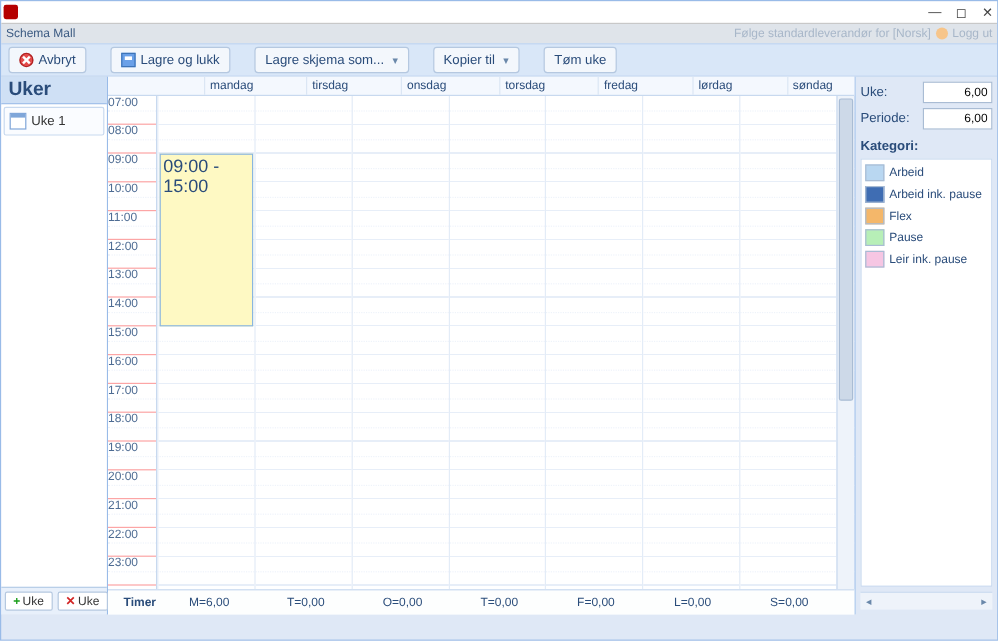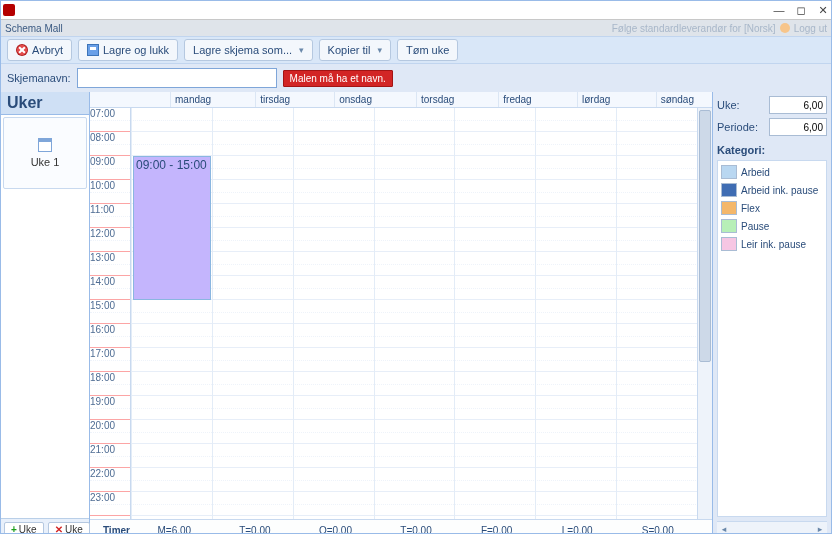--- a/index.html
+++ b/index.html
@@ -5,57 +5,57 @@
   html,body{margin:0;padding:0;font-family:Tahoma,Arial,sans-serif;font-size:11px;color:#333;background:#dfe8f6;}
   .window{width:832px;height:534px;background:#dfe8f6;position:relative;overflow:hidden;border:1px solid #99bbe8;box-sizing:border-box;}
   .titlebar{height:18px;background:#fff;border-bottom:1px solid #c8c8c8;display:flex;align-items:center;justify-content:space-between;padding:0 2px;}
   .titlebar-left{display:flex;align-items:center;gap:3px;}
   .app-icon{width:12px;height:12px;background:#b50000;border-radius:2px;}
   .win-btns{display:flex;gap:10px;align-items:center;}
   .win-btn{width:12px;height:12px;display:flex;align-items:center;justify-content:center;color:#444;}
   .subtitle{height:14px;background:#dfe4ea;color:#3b5a82;font-size:10px;padding:1px 4px;display:flex;align-items:center;justify-content:space-between;}
   .subtitle-right{color:#a8b7c9;font-size:10px;display:flex;align-items:center;gap:4px;}
   .person-icon{width:10px;height:10px;background:#f7c58a;border-radius:50%;display:inline-block;}
-  .toolbar{height:26px;background:#d9e7f8;border-top:1px solid #c1d5ef;border-bottom:1px solid #c1d5ef;display:flex;align-items:center;gap:6px;padding:0 6px;}
+  .toolbar{height:26px;background:#d9e7f8;border-top:1px solid #c1d5ef;border-bottom:1px solid #c1d5ef;display:flex;align-items:center;gap:20px;padding:0 6px;}
   .tbtn{background:#f3f7fc;border:1px solid #b5c8e0;border-radius:3px;height:20px;padding:0 8px;display:flex;align-items:center;gap:4px;font-size:11px;color:#2a4c7a;cursor:pointer;}
   .ic{width:12px;height:12px;display:inline-block;}
   .ic-cancel{background:radial-gradient(circle,#e34b4b 55%,#b12222 60%);border-radius:50%;position:relative;}
   .ic-cancel::before,.ic-cancel::after{content:"";position:absolute;left:2px;top:5px;width:8px;height:2px;background:#fff;}
   .ic-cancel::before{transform:rotate(45deg);}
   .ic-cancel::after{transform:rotate(-45deg);}
   .ic-save{background:#6aa0e8;border:1px solid #3d74b8;box-sizing:border-box;position:relative;}
   .ic-save::after{content:"";position:absolute;left:2px;top:2px;width:6px;height:3px;background:#fff;}
   .chev{font-size:9px;color:#6a88aa;margin-left:3px;}
   .name-row{display:flex;align-items:center;gap:6px;padding:4px 6px;}
   .name-label{color:#2a4c7a;}
   .name-input{width:190px;height:18px;border:1px solid #7fa6d9;background:#fff;padding:0 4px;}
   .err{background:#d22525;color:#fff;border:1px solid #a31414;font-size:10px;padding:2px 6px;border-radius:1px;}
   .main{display:flex;height:calc(100% - 18px - 14px - 26px - 26px);}
   .left-panel{width:88px;border-right:1px solid #99bbe8;background:#dfe8f6;display:flex;flex-direction:column;}
   .panel-hdr{background:#cfe0f5;color:#2a4c7a;font-weight:bold;font-size:16px;padding:2px 6px;border-bottom:1px solid #99bbe8;}
   .uker-body{flex:1;background:#fff;border:0;}
-  .uke-item{display:flex;align-items:center;gap:4px;padding:20px;border:1px solid #c8d9ef;margin:2px;border-radius:2px;background:#fafcff;flex-direction:column;}
+  .uke-item{display:flex;align-items:center;gap:4px;padding:4px;border:1px solid #c8d9ef;margin:2px;border-radius:2px;background:#fafcff;}
   .cal-ic{width:12px;height:12px;background:#fff;border:1px solid #7fa6d9;position:relative;}
   .cal-ic::before{content:"";position:absolute;top:0;left:0;right:0;height:3px;background:#7fa6d9;}
   .uker-foot{display:flex;gap:4px;padding:3px;border-top:1px solid #b9cfe8;background:#e8f0fb;}
   .mini-btn{flex:0;background:#fff;border:1px solid #b5c8e0;border-radius:2px;font-size:10px;padding:1px 6px;display:flex;align-items:center;gap:2px;cursor:pointer;}
   .plus{color:#1a9e1a;font-weight:bold;}
   .x{color:#d22525;font-weight:bold;}
   .center{flex:1;display:flex;flex-direction:column;background:#fff;border-right:1px solid #99bbe8;position:relative;}
   .cal-head{display:flex;border-bottom:1px solid #c8d9ef;background:#f4f8fe;color:#2a4c7a;}
   .timecol{width:40px;}
   .daycol{flex:1;border-left:1px solid #dbe6f4;padding:2px 4px;font-size:10px;margin-left:40px;}
   .cal-body{flex:1;overflow:hidden;position:relative;display:flex;}
   .time-gutter{width:40px;border-right:1px solid #c8d9ef;}
   .hour-row{height:24px;border-bottom:1px solid #fca5a5;font-size:10px;color:#4e6c93;text-align:left;padding-right:4px;box-sizing:border-box;position:relative;}
   .hour-row::after{content:"";position:absolute;left:0;right:-660px;top:50%;border-bottom:1px dotted #eef3fa;}
   .days-grid{flex:1;display:flex;position:relative;}
   .day-lane{flex:1;border-left:1px solid #e3ecf7;position:relative;}
   .day-lane::before{content:"";position:absolute;inset:0;background:repeating-linear-gradient(to bottom,transparent 0,transparent 23px,#e7eef8 23px,#e7eef8 24px);}
-  .event{position:absolute;left:1px;right:1px;background:#c4b5fd;border:1px solid #8ab6e0;font-size:12px;color:#2a4c7a;padding:1px 2px;box-sizing:border-box;}
+  .event{position:absolute;left:1px;right:1px;background:#fef9c3;border:1px solid #8ab6e0;font-size:15px;color:#2a4c7a;padding:1px 2px;box-sizing:border-box;}
   .vscroll{width:14px;background:#eef3fa;border-left:1px solid #c8d9ef;position:relative;}
   .vthumb{position:absolute;left:1px;right:1px;background:#cdd9e8;border:1px solid #a9bcd4;border-radius:2px;}
   .footer{height:20px;border-top:1px solid #c8d9ef;display:flex;align-items:center;font-size:10px;color:#2a4c7a;background:#fdfefe;}
   .footer .lbl{width:40px;text-align:right;padding-right:4px;font-weight:bold;}
   .footer .fcell{flex:1;text-align:center;}
   .right-panel{width:110px;background:#dfe8f6;display:flex;flex-direction:column;padding:4px;gap:4px;}
   .rp-row{display:flex;align-items:center;justify-content:space-between;gap:4px;}
   .rp-row label{color:#2a4c7a;}
   .rp-row input{width:50px;height:16px;border:1px solid #a9bcd4;text-align:right;padding:0 3px;font-size:10px;}
   .rp-hdr{color:#2a4c7a;font-weight:bold;margin-top:4px;}
@@ -105,25 +105,20 @@
     </div>
     <div class="tbtn">
       <span>Kopier til</span>
         <span class="chev">▾</span>
     </div>
     <div class="tbtn">
       <span>Tøm uke</span>
     </div>
   </div>
 
-  <div class="name-row">
-    <span class="name-label">Skjemanavn:</span>
-    <input class="name-input" value="" style="">
-    <span class="err">Malen må ha et navn.</span>
-  </div>
 
   <div class="main">
 
     <div class="left-panel">
       <div class="panel-hdr">Uker</div>
       <div class="uker-body">
         <div class="uke-item">
           <span class="cal-ic"></span>
           <span>Uke 1</span>
         </div>

